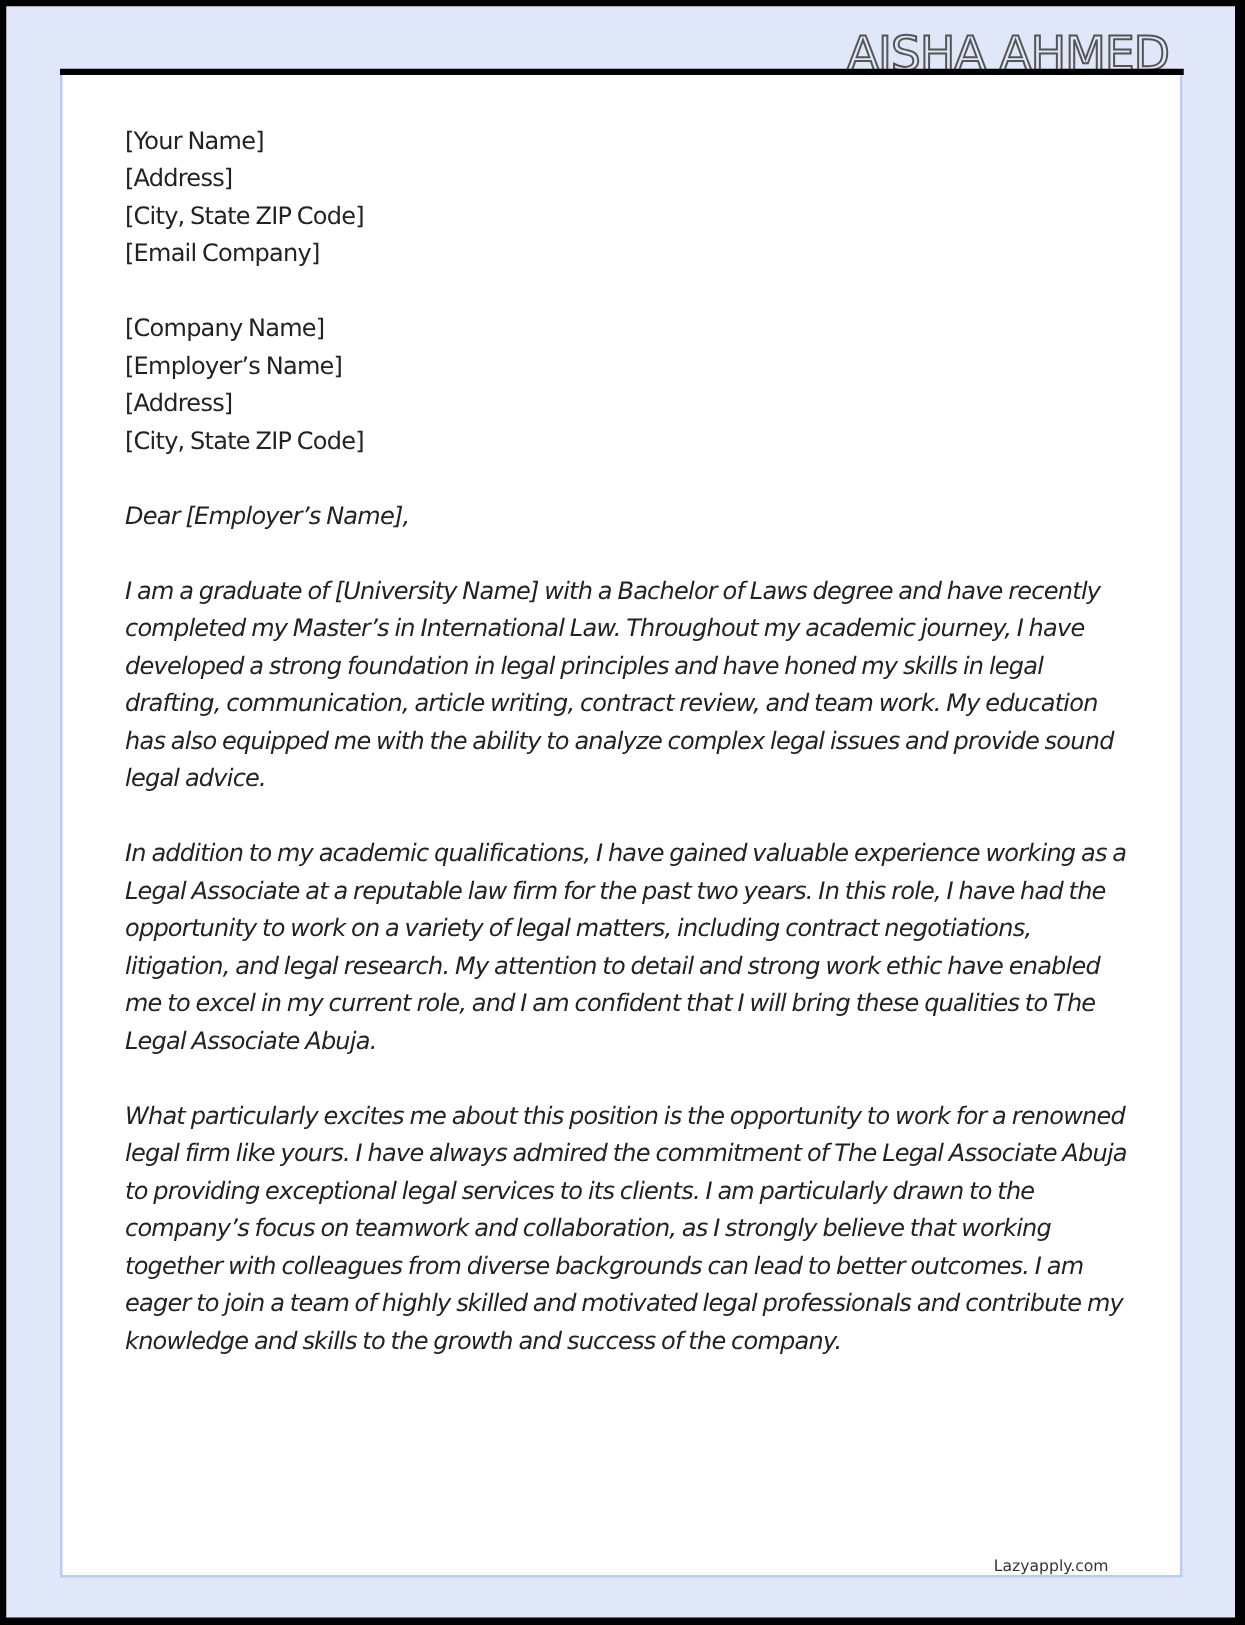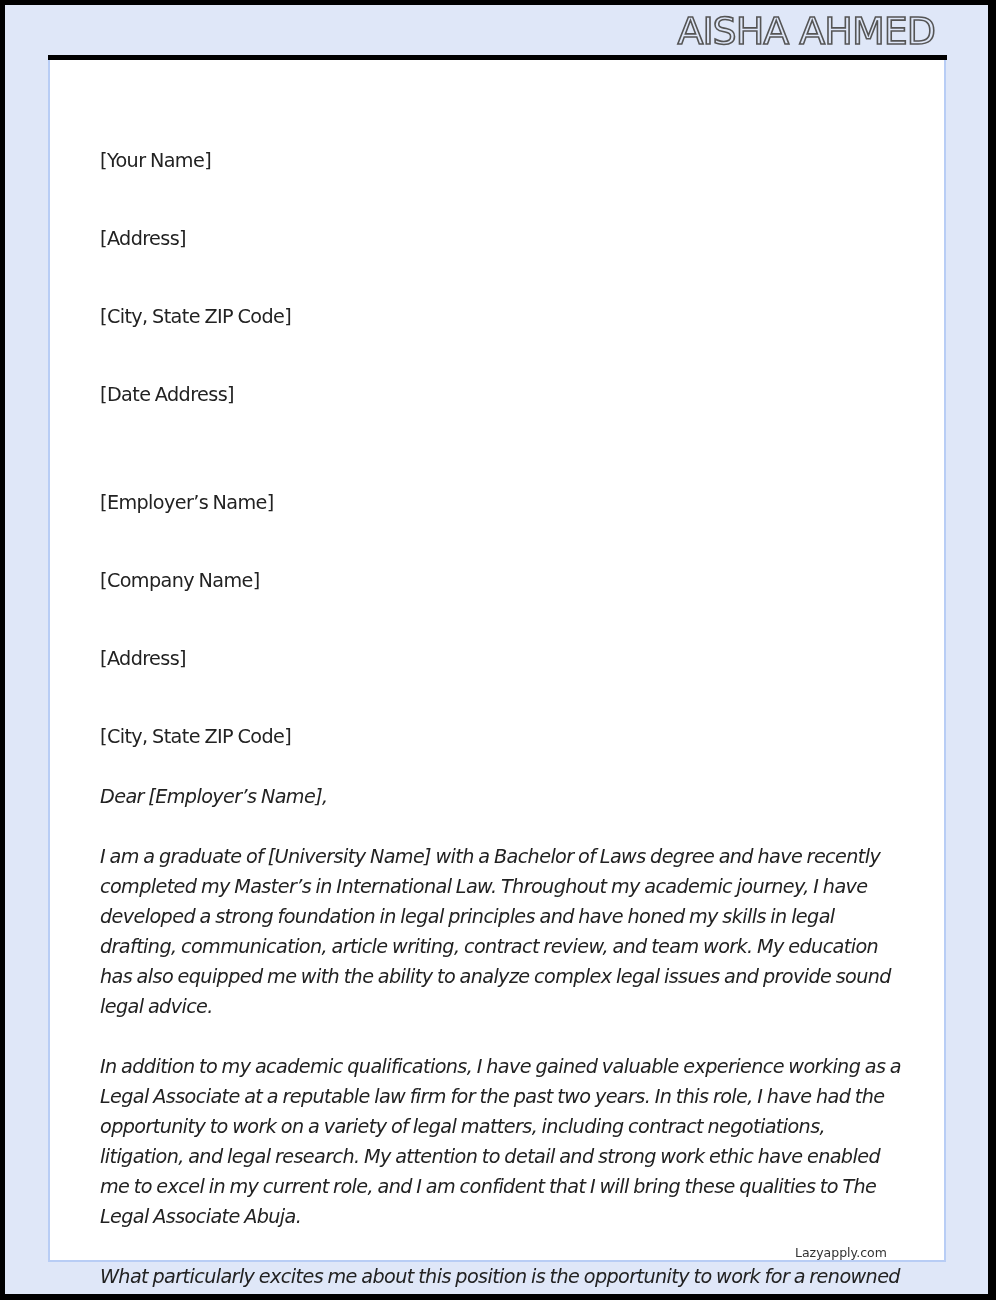--- a/index.html
+++ b/index.html
@@ -6,64 +6,64 @@
   body {
     width:996px; height:1300px; overflow:hidden; position:relative;
     background:#000;
     font-family:"DejaVu Sans", sans-serif;
   }
   .page {
     position:absolute; left:5px; top:5px; width:983px; height:1289px;
     background:#dfe7f8; overflow:hidden;
   }
   .title {
-    position:absolute; right:53px; top:4px;
+    position:absolute; right:53px; top:16px;
     font-family:"DejaVu Sans", sans-serif; font-size:38px; letter-spacing:-1px;
     color:#dfe7f8; -webkit-text-stroke:1.6px #555; line-height:44px; white-space:nowrap;text-align:center;
   }
   .topbar {
     position:absolute; left:43px; top:50px; width:899px; height:5px; background:#000;
   }
   .card {
     position:absolute; left:43px; top:55px; width:894px; height:1200px;
     background:#fff; border-left:2px solid #b8cdf5; border-right:2px solid #b8cdf5;
     border-bottom:2px solid #b8cdf5;
   }
   .content {
     position:absolute; left:95px; top:93px; width:805px;
     font-size:19.2px; line-height:30px; color:#222;
     font-family:"DejaVu Sans", sans-serif; letter-spacing:-0.6px; word-spacing:-1px;
   }
   .content p { margin:0 0 30px 0;font-style:italic; }
-  .content .lines div { height:30px; white-space:nowrap;margin-top:48px; }
+  .content .lines div { height:30px; white-space:nowrap; }
   .watermark {
     position:absolute; left:790px; top:1240px; font-size:12.5px; color:#333;
     font-family:"DejaVu Sans", sans-serif;
     text-align:center;
   }
 </style>
 </head>
 <body>
 
 <div class="page">
   <div class="title">AISHA AHMED</div>
   <div class="topbar"></div>
   <div class="card"></div>
 
   <div class="content">
     <div class="lines">
       <div>[Your Name]</div>
       <div>[Address]</div>
       <div>[City, State ZIP Code]</div>
-      <div>[Date Address]</div>
+      <div>[Email Company]</div>
     </div>
     <div style="height:30px"></div>
     <div class="lines">
+      <div>[Company Name]</div>
       <div>[Employer’s Name]</div>
-      <div>[Company Name]</div>
       <div>[Address]</div>
       <div>[City, State ZIP Code]</div>
     </div>
     <div style="height:30px"></div>
     <p>Dear [Employer’s Name],</p>
     <p>I am a graduate of [University Name] with a Bachelor of Laws degree and have recently completed my Master’s in International Law. Throughout my academic journey, I have developed a strong foundation in legal principles and have honed my skills in legal drafting, communication, article writing, contract review, and team work. My education has also equipped me with the ability to analyze complex legal issues and provide sound legal advice.</p>
     <p>In addition to my academic qualifications, I have gained valuable experience working as a Legal Associate at a reputable law firm for the past two years. In this role, I have had the opportunity to work on a variety of legal matters, including contract negotiations, litigation, and legal research. My attention to detail and strong work ethic have enabled me to excel in my current role, and I am confident that I will bring these qualities to The Legal Associate Abuja.</p>
     <p>What particularly excites me about this position is the opportunity to work for a renowned legal firm like yours. I have always admired the commitment of The Legal Associate Abuja to providing exceptional legal services to its clients. I am particularly drawn to the company’s focus on teamwork and collaboration, as I strongly believe that working together with colleagues from diverse backgrounds can lead to better outcomes. I am eager to join a team of highly skilled and motivated legal professionals and contribute my knowledge and skills to the growth and success of the company.</p>
   </div>
 

